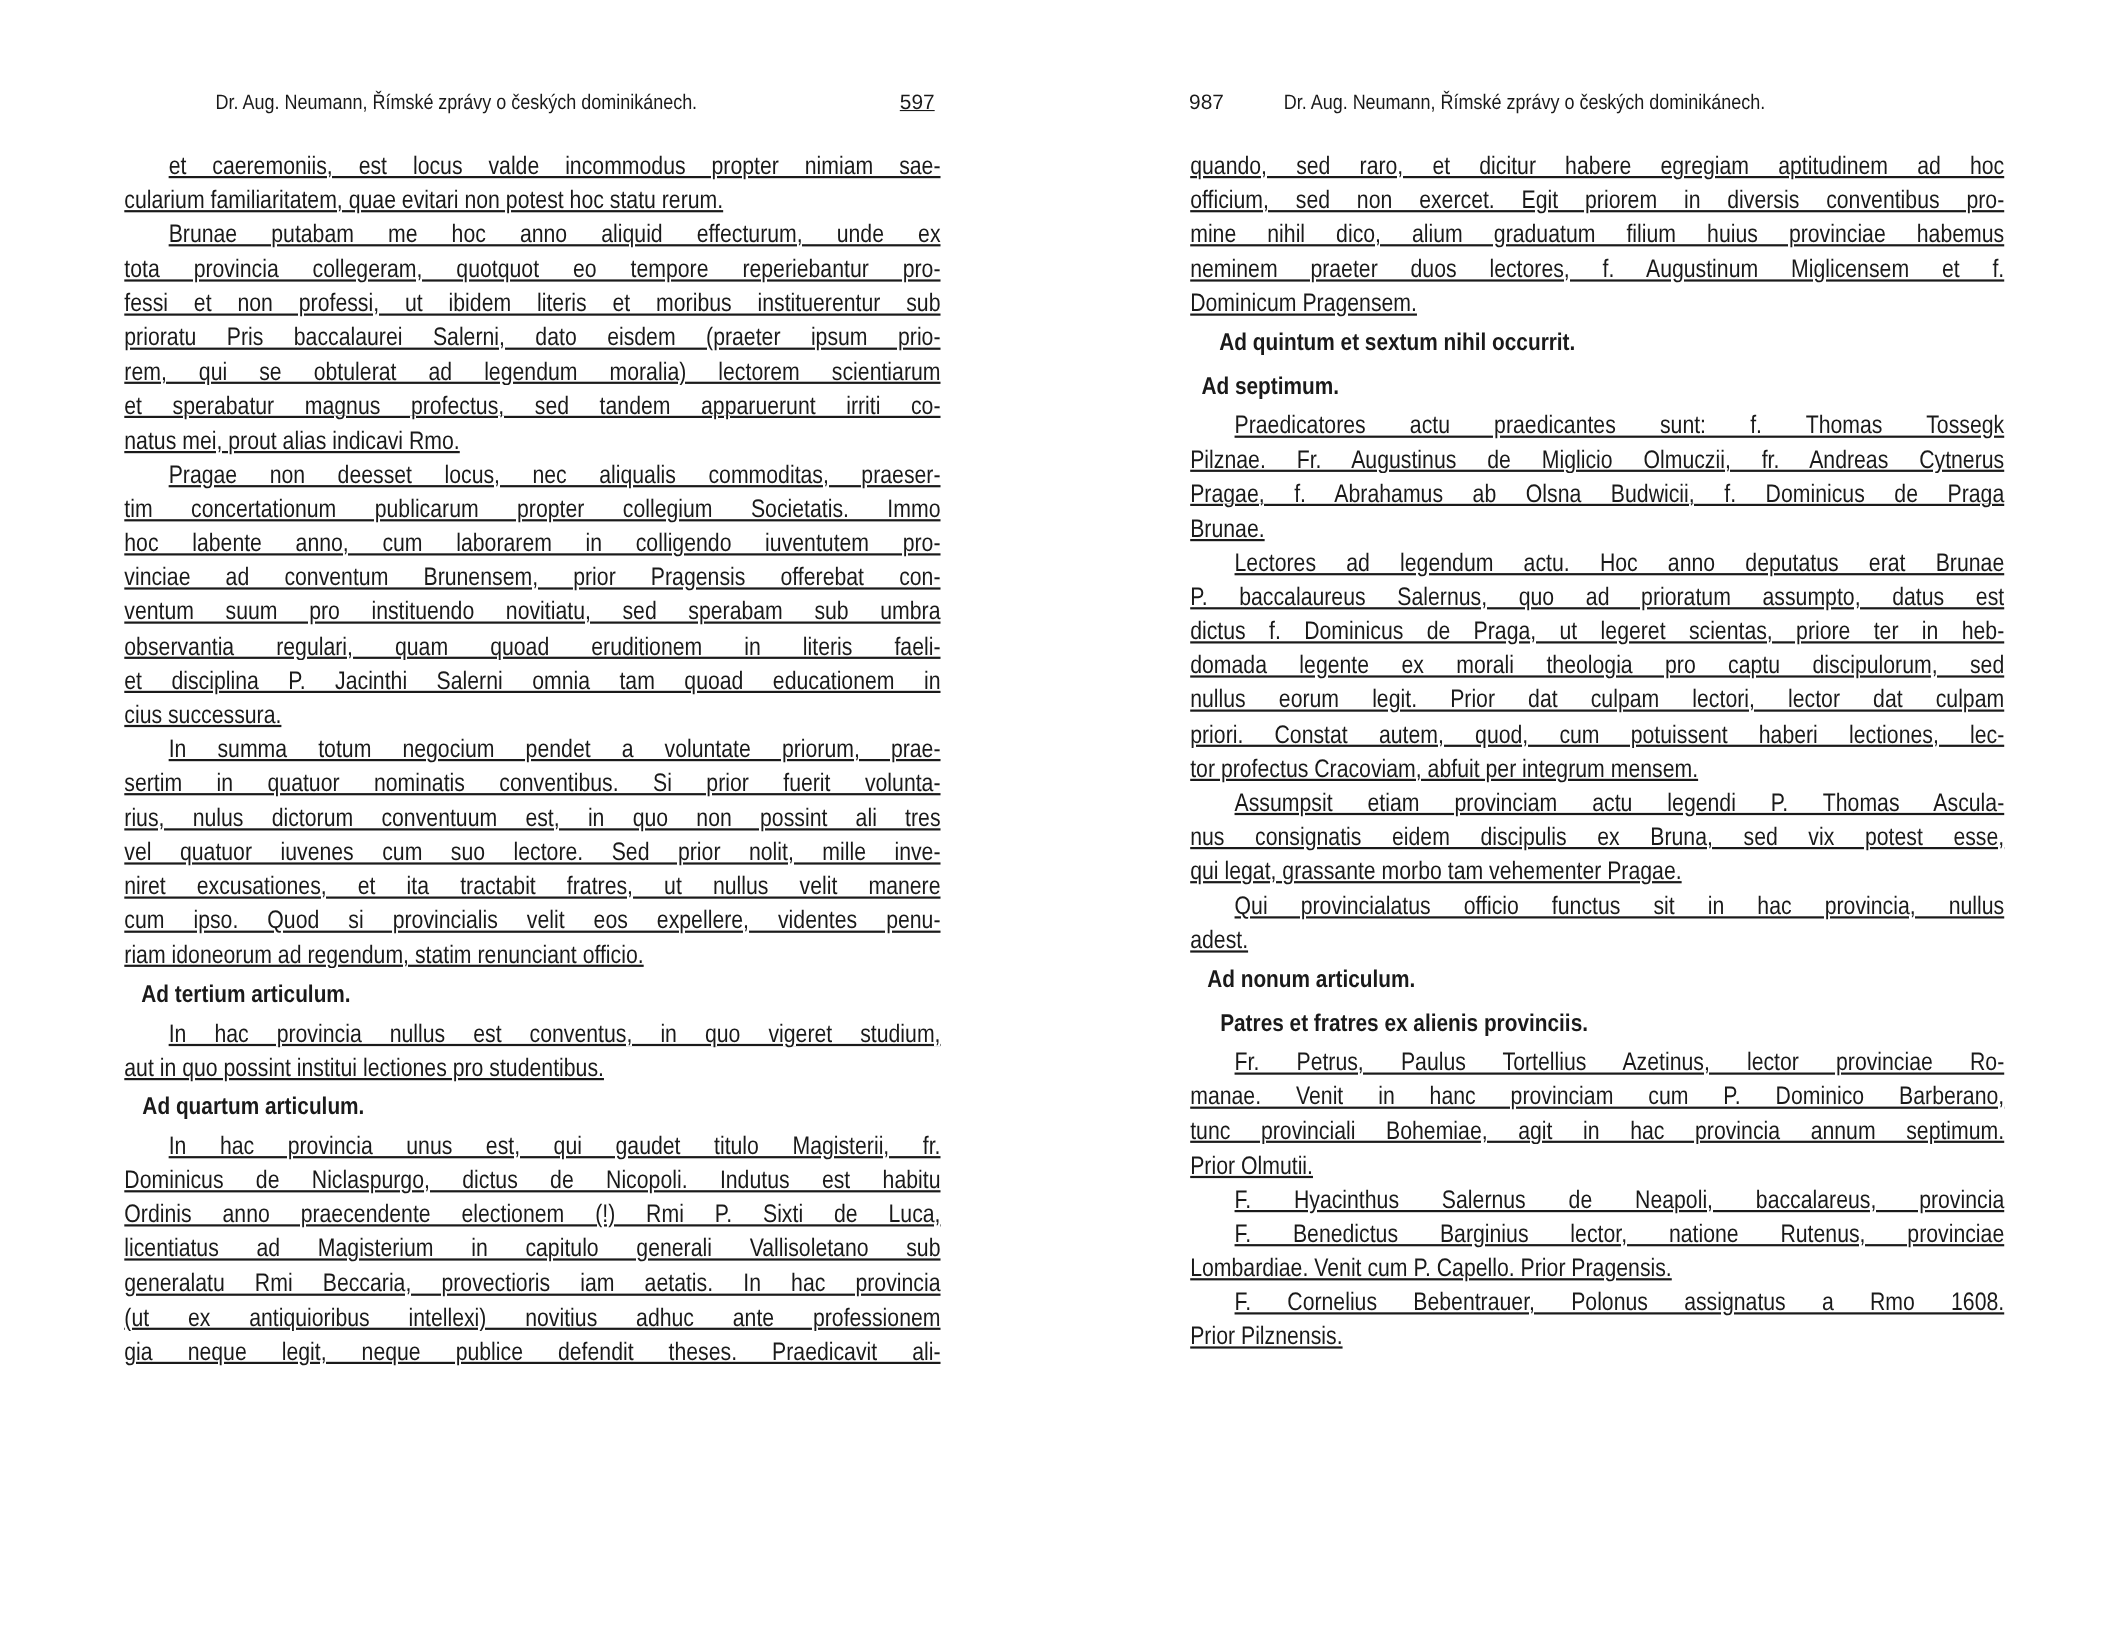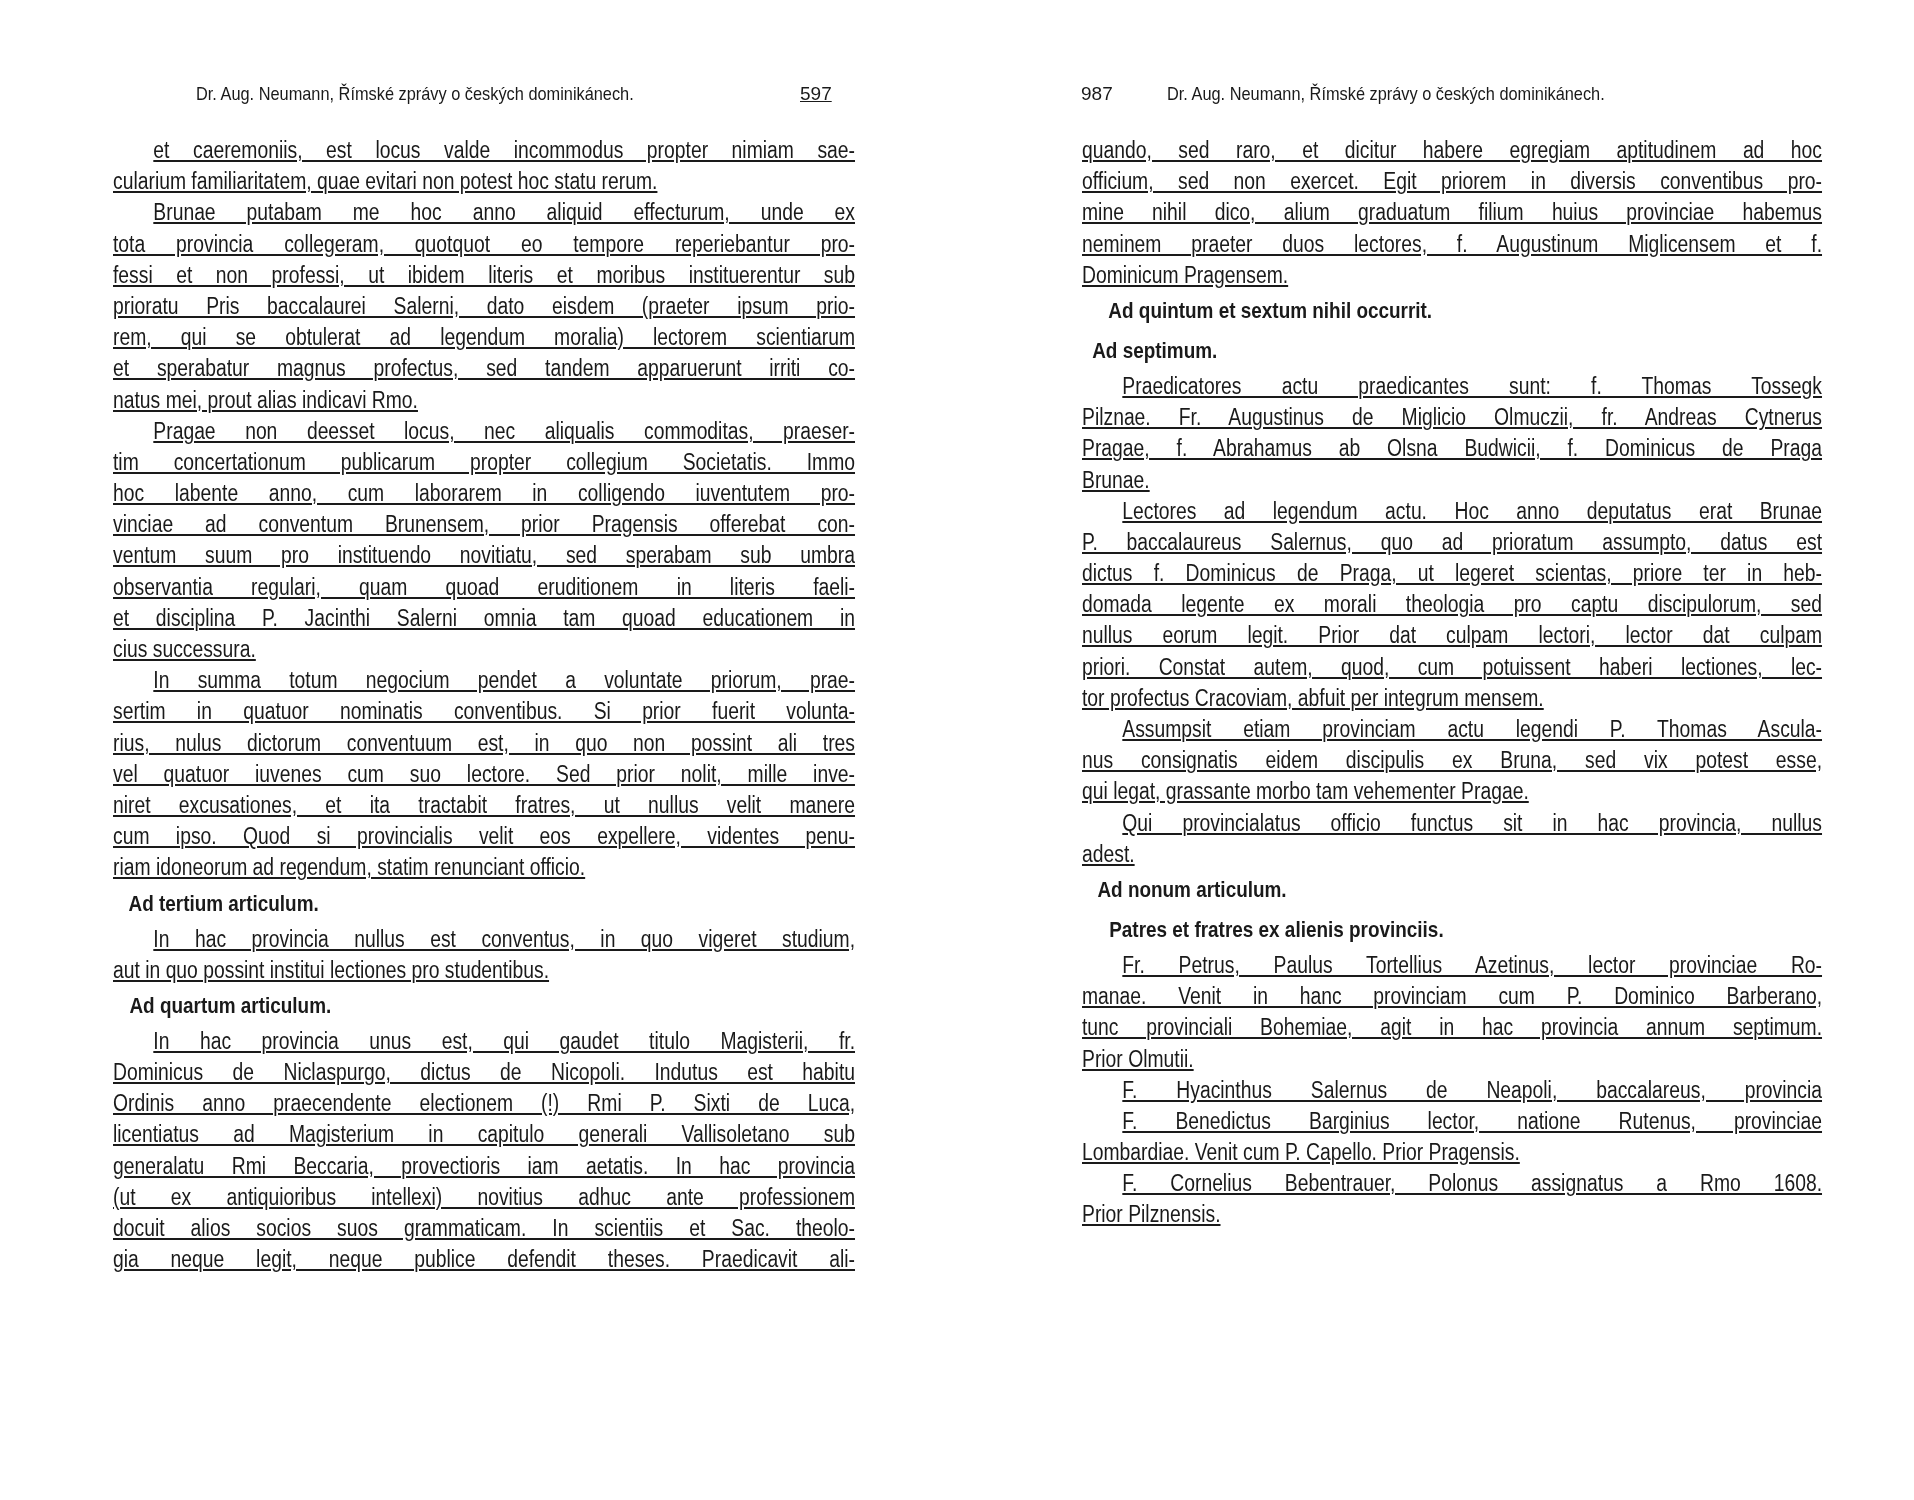--- a/index.html
+++ b/index.html
@@ -4,21 +4,21 @@
 <style>
   html, body { margin:0; padding:0; background:#ffffff; }
   body { width:1914px; height:1500px; position:relative; overflow:hidden; color:#1a1a1a;
          font-family:"Liberation Sans", sans-serif; }
   .page { position:absolute; top:0; height:1312px; }
   .page-left { left:0; width:957px; }
   .page-right { left:957px; width:957px; }
   .header { position:absolute; top:82px; font-size:19px; line-height:24px; white-space:nowrap; }
   .header .title { display:inline-block; transform:scaleX(0.86); transform-origin:left center; }
   .page-left .header .title { position:absolute; left:196px; }
-  .page-left .header .pnum { position:absolute; left:800px;text-decoration:underline; }
+  .page-left .header .pnum { position:absolute; left:818px;text-decoration:underline; }
   .page-right .header .pnum { position:absolute; left:124px; }
   .page-right .header .title { position:absolute; left:210px; }
   .body { position:absolute; top:135px;text-decoration:underline; }
   .page-left .body { left:113px; width:742px; }
   .page-right .body { left:125px; width:740px; }
   .line { height:31.2px; line-height:31.2px; font-size:23px; white-space:nowrap; overflow:visible; }
   .line span.t { display:block; transform-origin:left center; transform:scaleX(0.84); width:119.05%;
                  text-align:justify; text-align-last:justify; }
   .line.last span.t { text-align-last:left; }
   .line.indent span.t { padding-left:48px; box-sizing:border-box; }
@@ -137,23 +137,20 @@
         <div class="line">
           <span class="t">licentiatus ad Magisterium in capitulo generali Vallisoletano sub</span>
         </div>
         <div class="line">
           <span class="t">generalatu Rmi Beccaria, provectioris iam aetatis. In hac provincia</span>
         </div>
         <div class="line">
           <span class="t">(ut ex antiquioribus intellexi) novitius adhuc ante professionem</span>
         </div>
         <div class="line">
-          <span class="t">docuit alios socios suos grammaticam. In scientiis et Sac. theolo-</span>
-        </div>
-        <div class="line">
           <span class="t">gia neque legit, neque publice defendit theses. Praedicavit ali-</span>
         </div>
       </div>
     </div>
 </div>
 
 <div class="page page-right">
   <div class="header">
     <span class="pnum">987</span>
     <span class="title">Dr. Aug. Neumann, Římské zprávy o českých dominikánech.</span>

